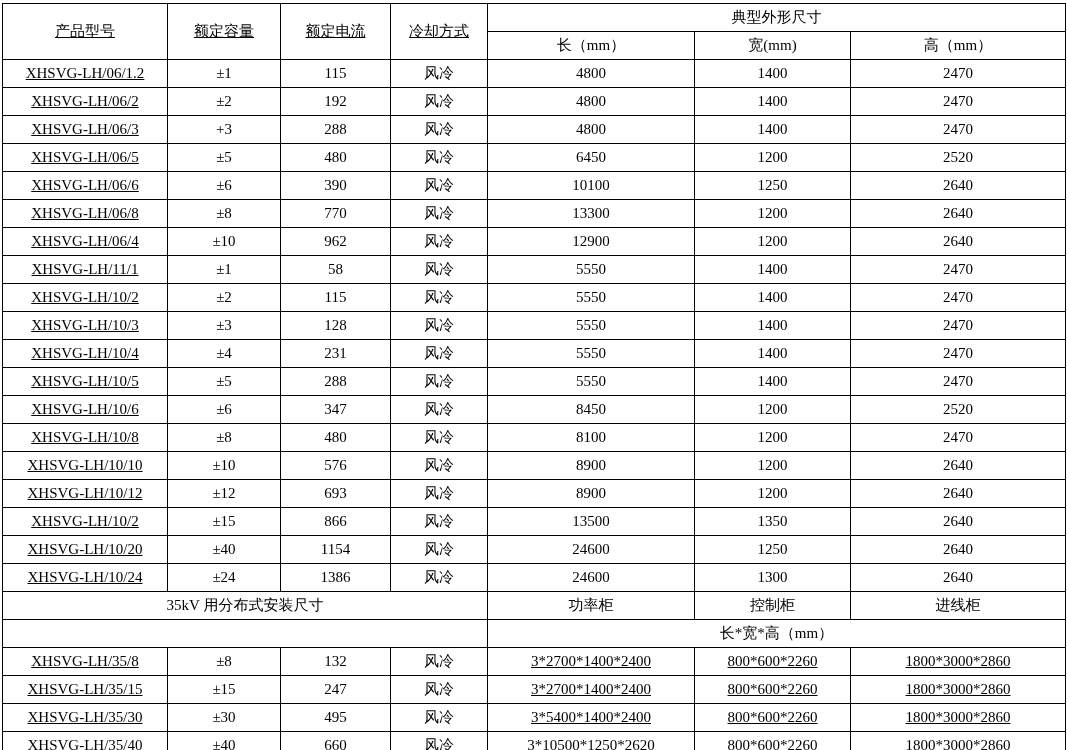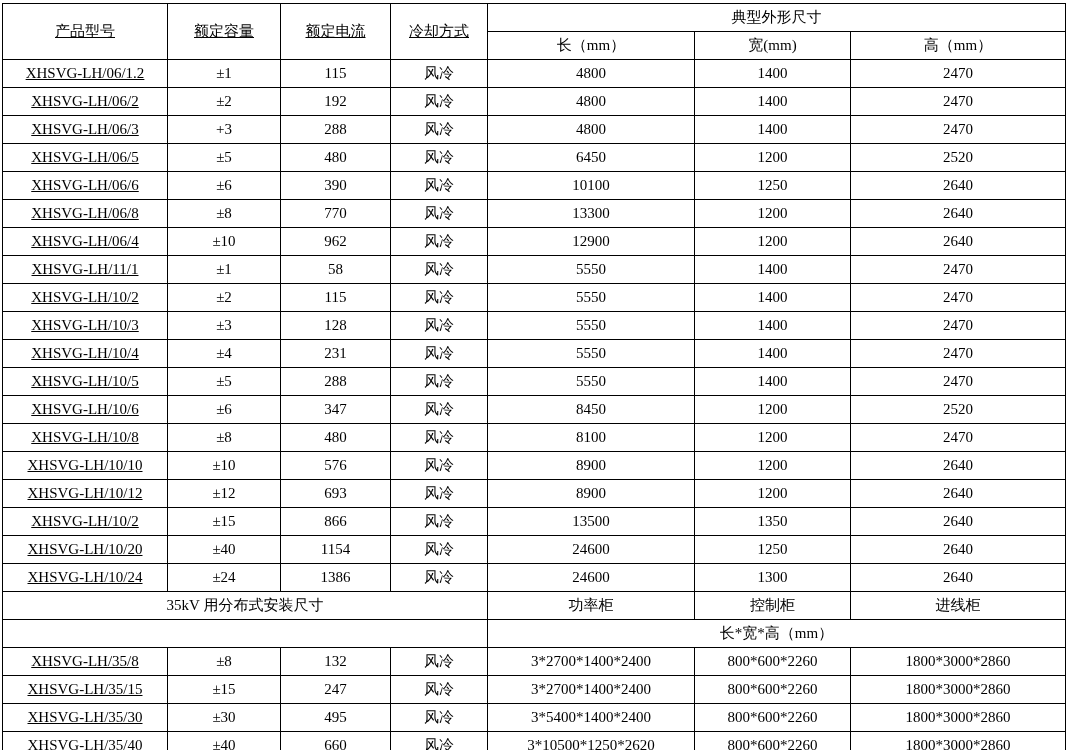--- a/index.html
+++ b/index.html
@@ -61,20 +61,21 @@
     font-size: 16px;
     height: 29px;
   }
   .dim-note {
     font-size: 15px;
     height: 29px;
     margin-top: 48px;
   }
   .small-dim {
     font-size: 14.5px;
+    text-decoration: underline;
   }
 </style>
 </head>
 <body>
 
 <table id="spec-table">
   <colgroup>
     <col class="c-model">
     <col class="c-cap">
     <col class="c-cur">

